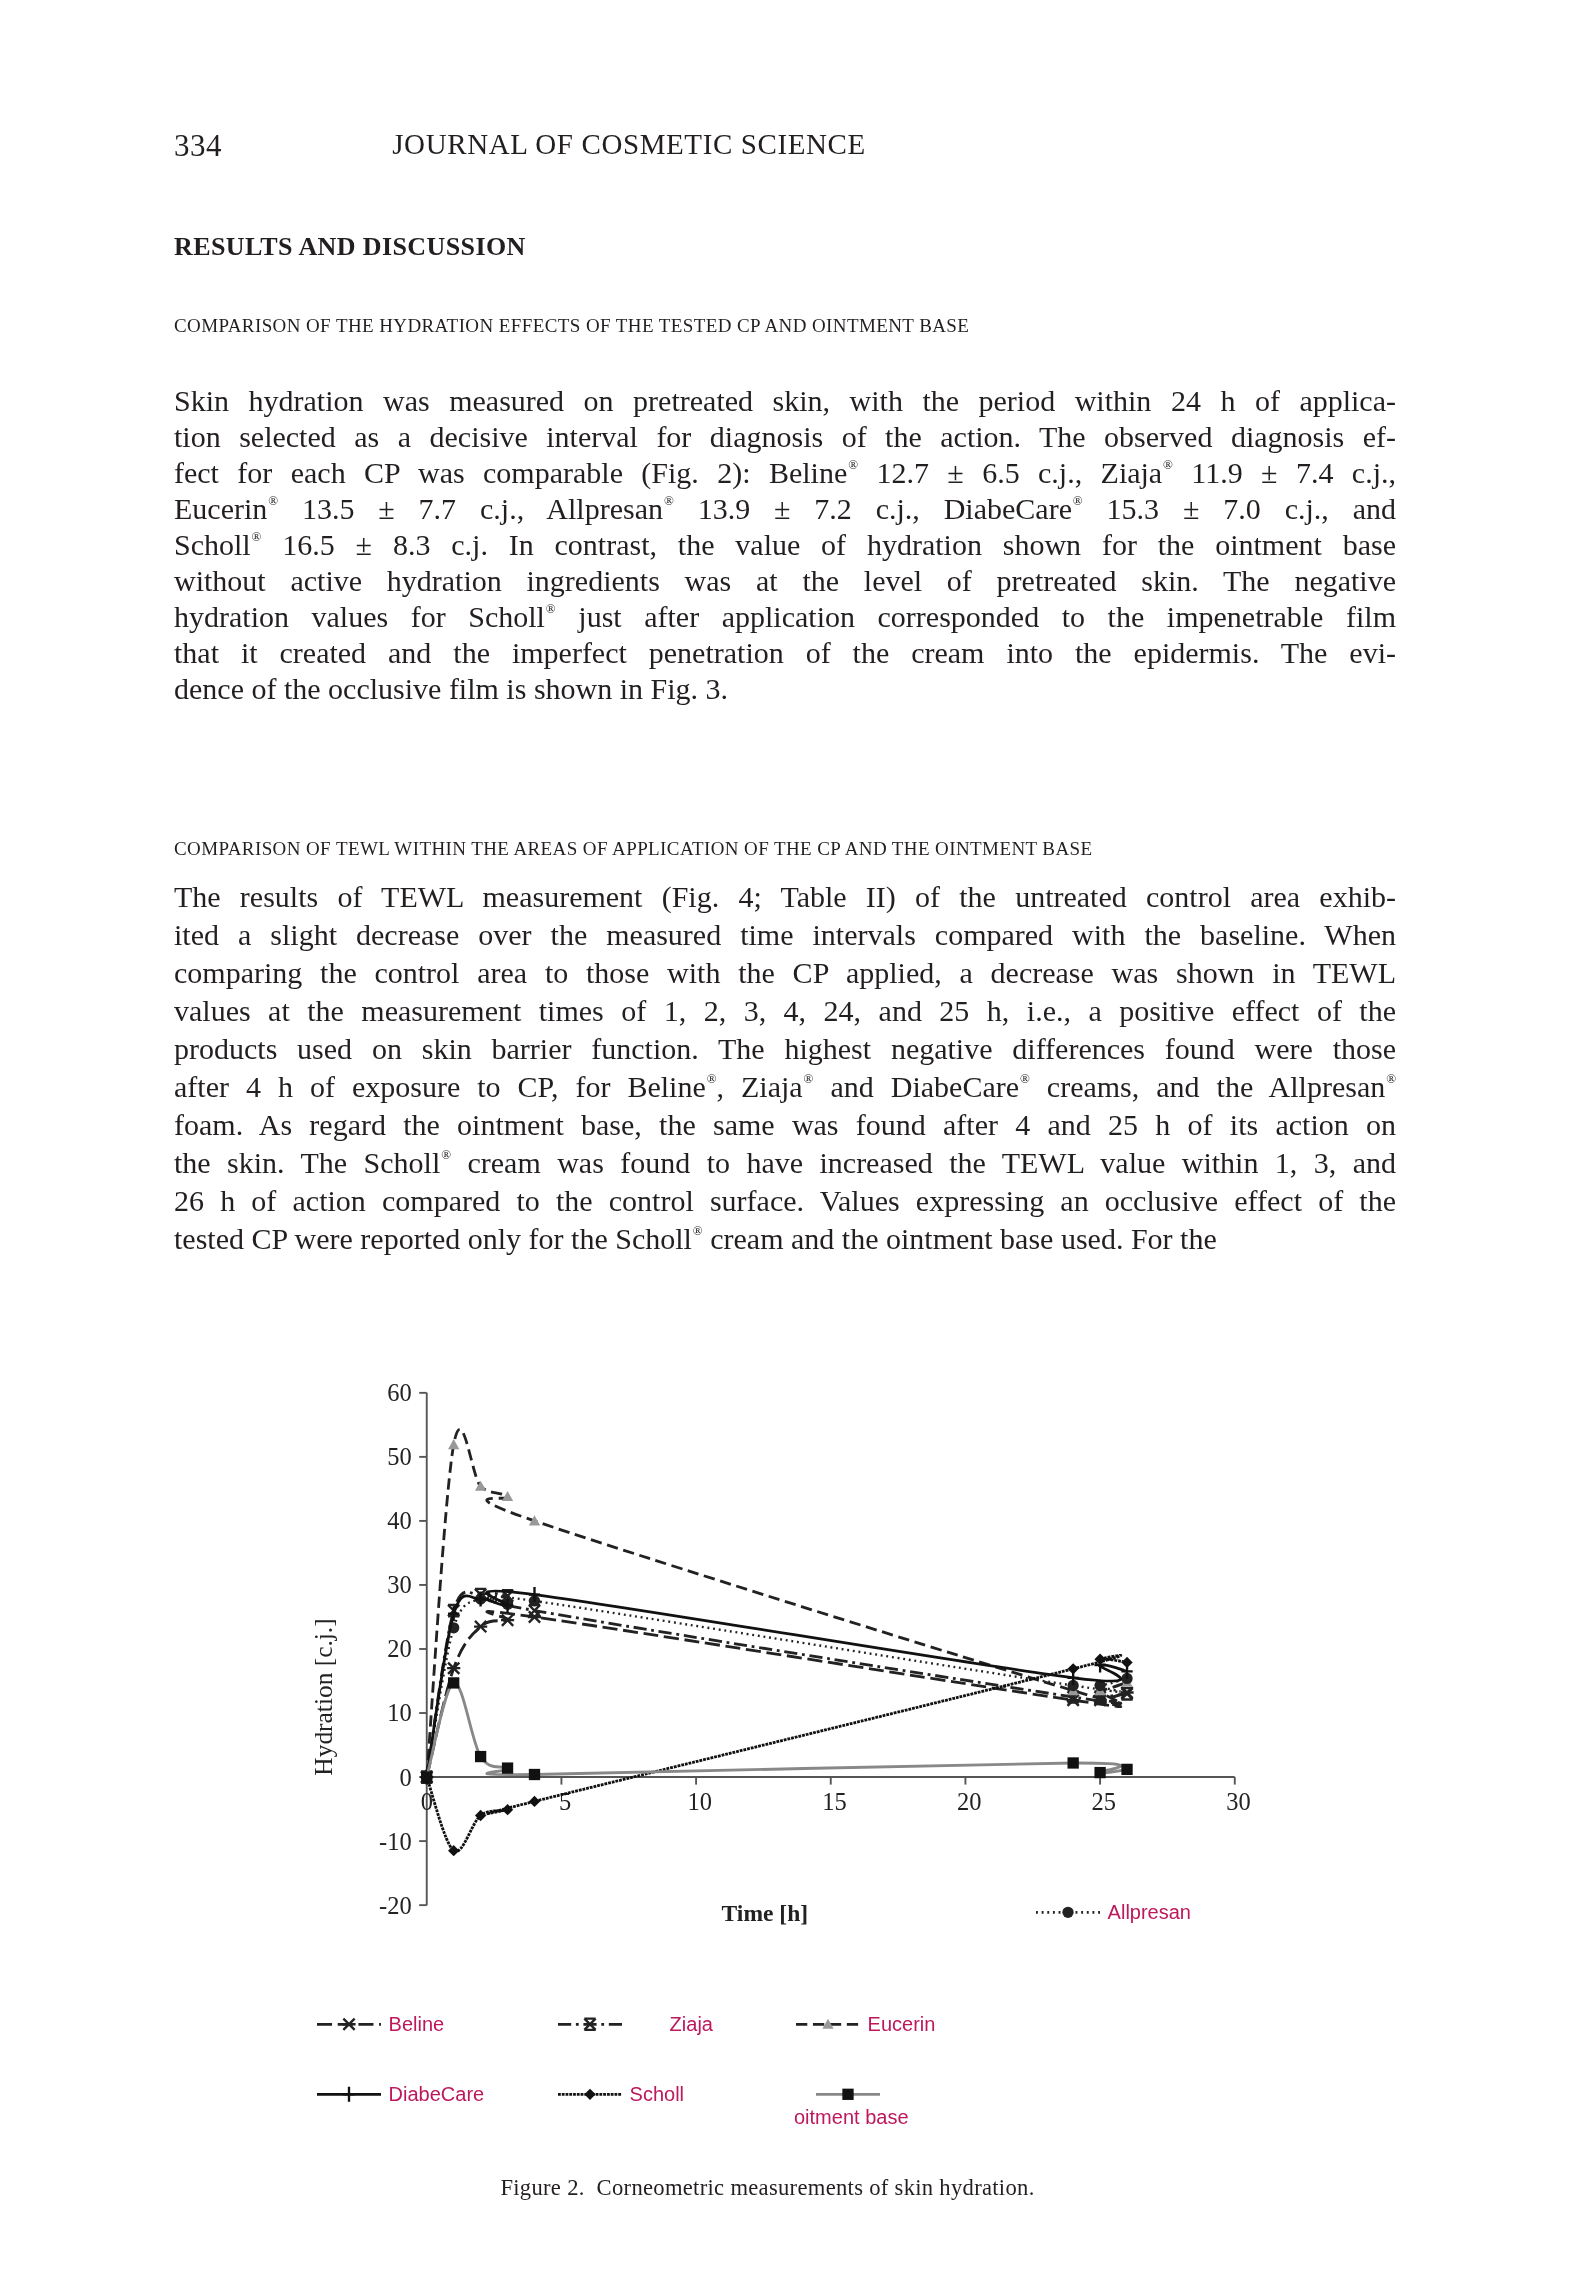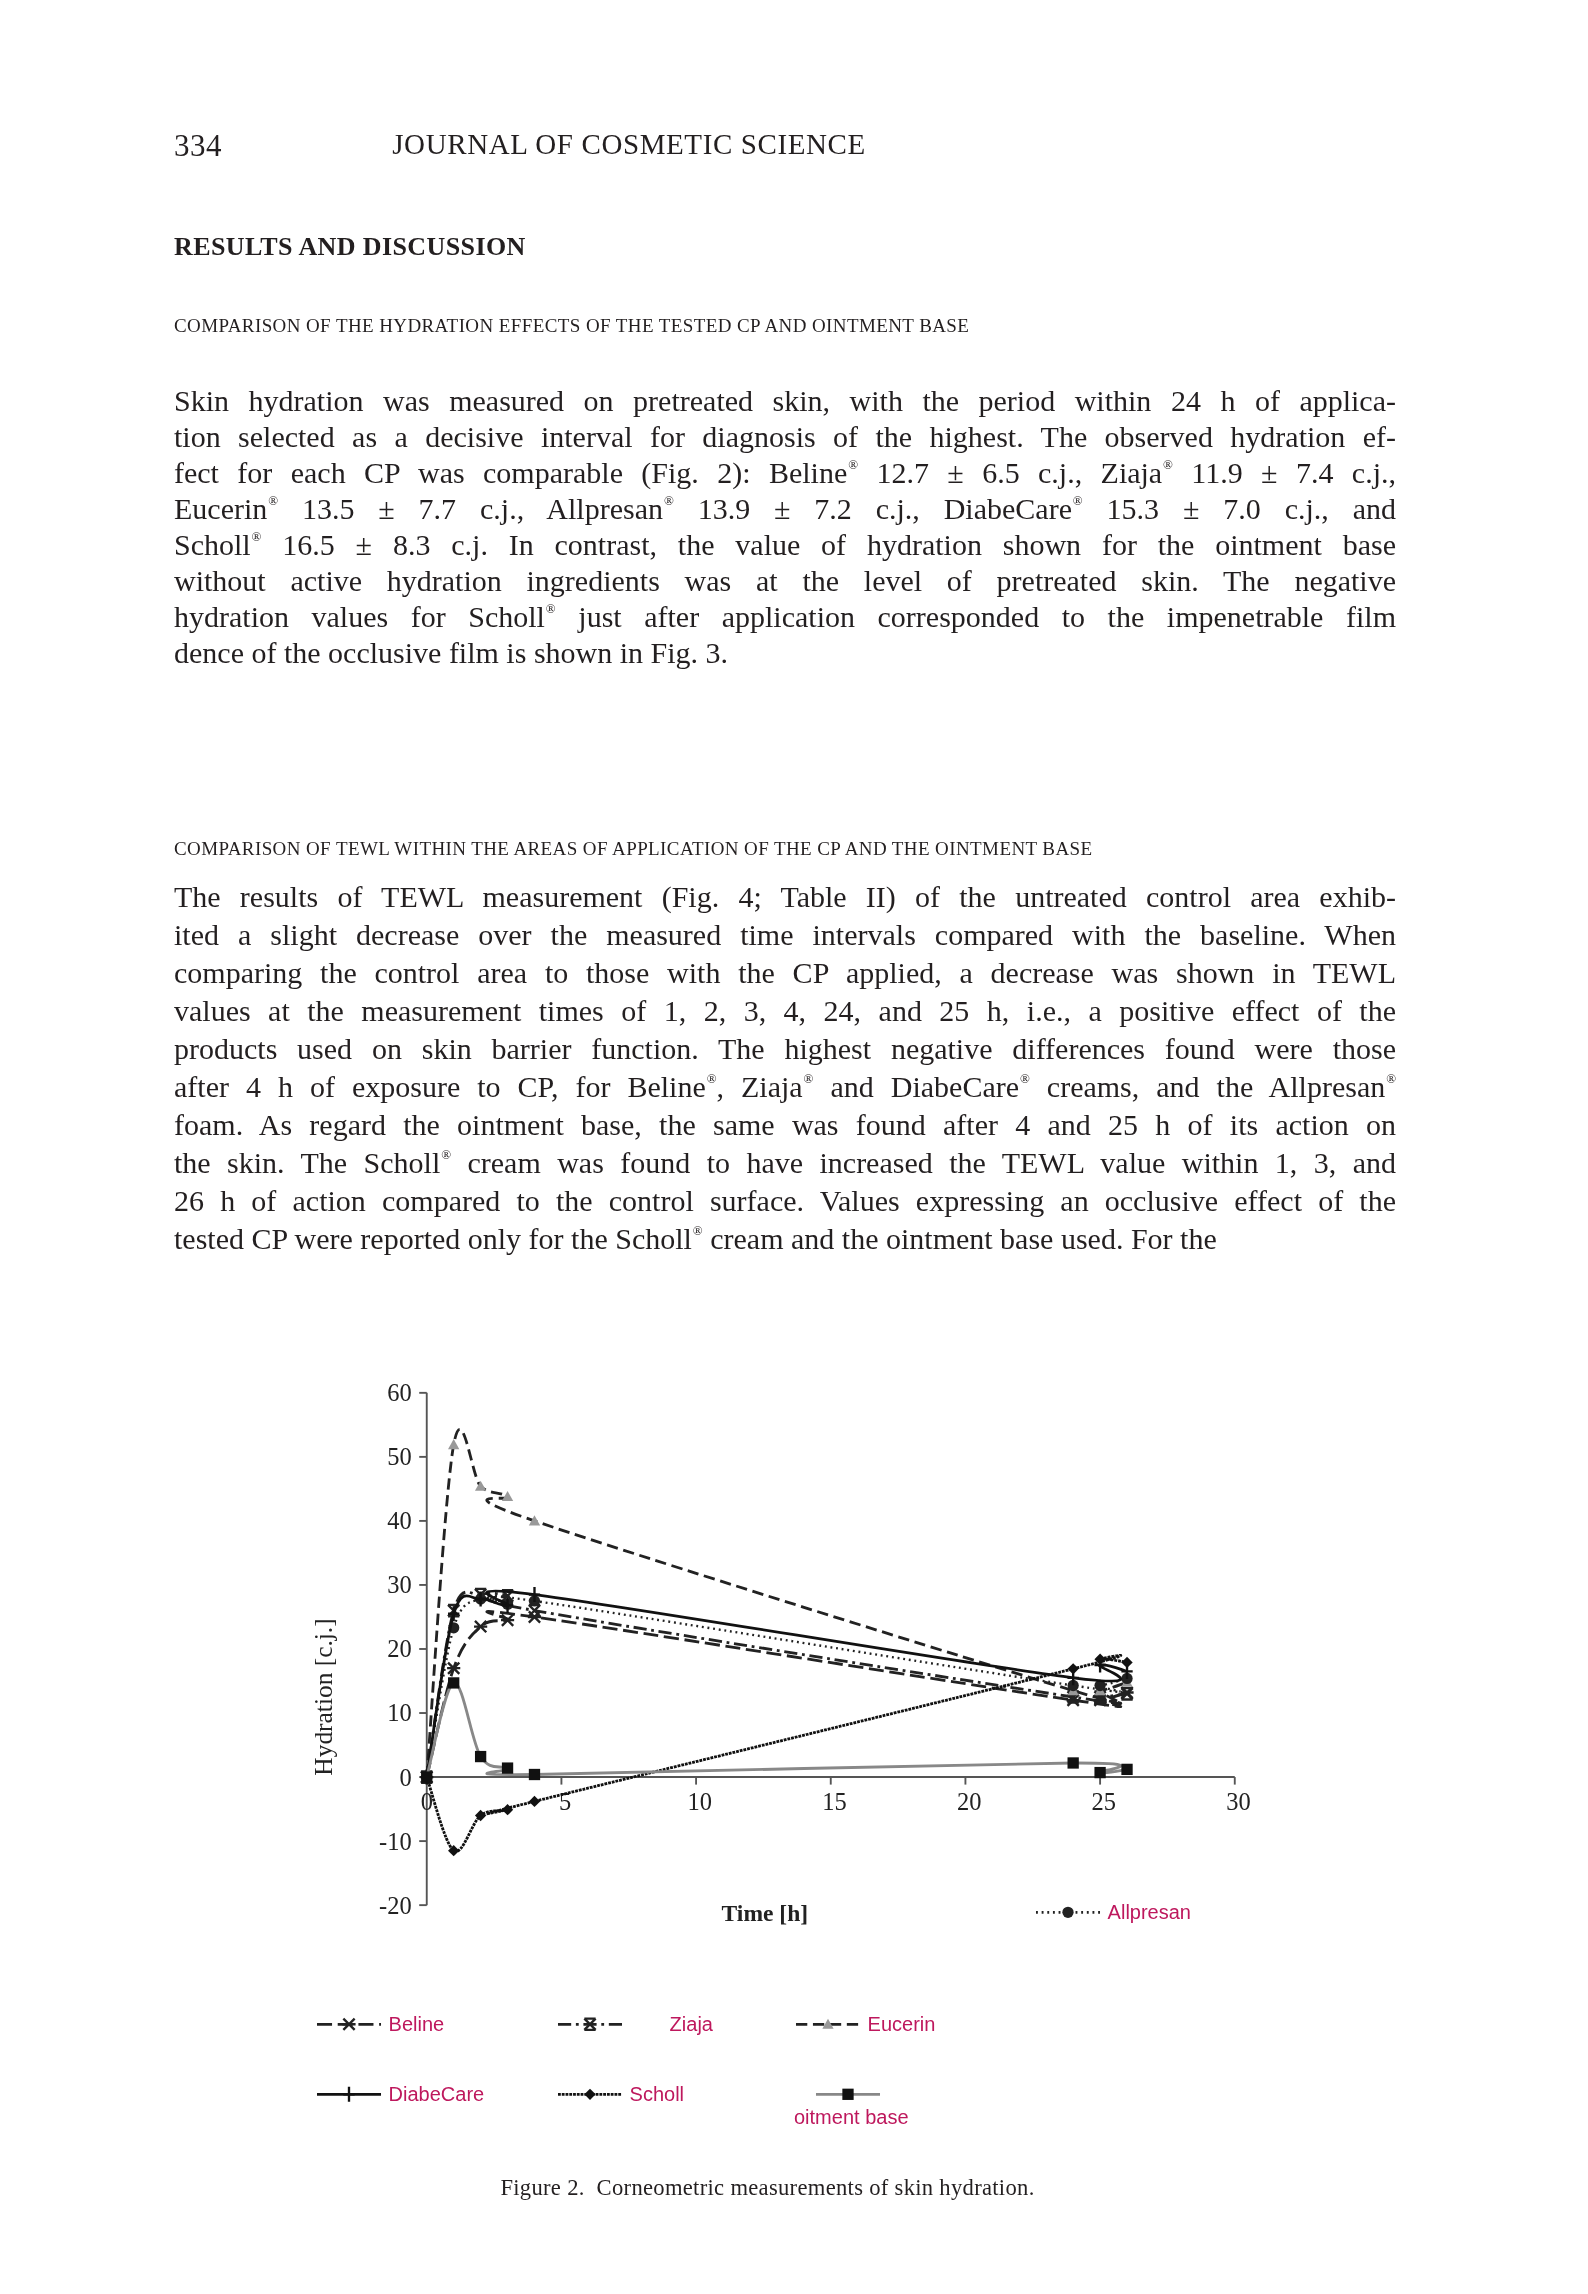--- a/index.html
+++ b/index.html
@@ -27,26 +27,27 @@
 <body>
 
 <div class="abs page-number">334</div>
 <div class="abs running-head"><span>JOURNAL OF COSMETIC SCIENCE</span></div>
 
 <div class="abs section-title">RESULTS AND DISCUSSION</div>
 
 <div class="abs subsection" style="top:315px">COMPARISON OF THE HYDRATION EFFECTS OF THE TESTED CP AND OINTMENT BASE</div>
 <div class="abs para" style="top:383px">
     <span class="ln">Skin hydration was measured on pretreated skin, with the period within 24 h of applica-</span>
-    <span class="ln">tion selected as a decisive interval for diagnosis of the highest. The observed hydration ef-</span>
+    <span class="ln">tion selected as a decisive interval for diagnosis of the action. The observed diagnosis ef-</span>
     <span class="ln">fect for each CP was comparable (Fig. 2): Beline<sup class="reg">®</sup> 12.7 ± 6.5 c.j., Ziaja<sup class="reg">®</sup> 11.9 ± 7.4 c.j.,</span>
     <span class="ln">Eucerin<sup class="reg">®</sup> 13.5 ± 7.7 c.j., Allpresan<sup class="reg">®</sup> 13.9 ± 7.2 c.j., DiabeCare<sup class="reg">®</sup> 15.3 ± 7.0 c.j., and</span>
     <span class="ln">Scholl<sup class="reg">®</sup> 16.5 ± 8.3 c.j. In contrast, the value of hydration shown for the ointment base</span>
     <span class="ln">without active hydration ingredients was at the level of pretreated skin. The negative</span>
     <span class="ln">hydration values for Scholl<sup class="reg">®</sup> just after application corresponded to the impenetrable film</span>
+    <span class="ln">that it created and the imperfect penetration of the cream into the epidermis. The evi-</span>
     <span class="ln last">dence of the occlusive film is shown in Fig. 3.</span>
   </div>
 
 <div class="abs subsection" style="top:838px">COMPARISON OF TEWL WITHIN THE AREAS OF APPLICATION OF THE CP AND THE OINTMENT BASE</div>
 <div class="abs para" style="top:878px; line-height:38px">
     <span class="ln">The results of TEWL measurement (Fig. 4; Table II) of the untreated control area exhib-</span>
     <span class="ln">ited a slight decrease over the measured time intervals compared with the baseline. When</span>
     <span class="ln">comparing the control area to those with the CP applied, a decrease was shown in TEWL</span>
     <span class="ln">values at the measurement times of 1, 2, 3, 4, 24, and 25 h, i.e., a positive effect of the</span>
     <span class="ln">products used on skin barrier function. The highest negative differences found were those</span>

